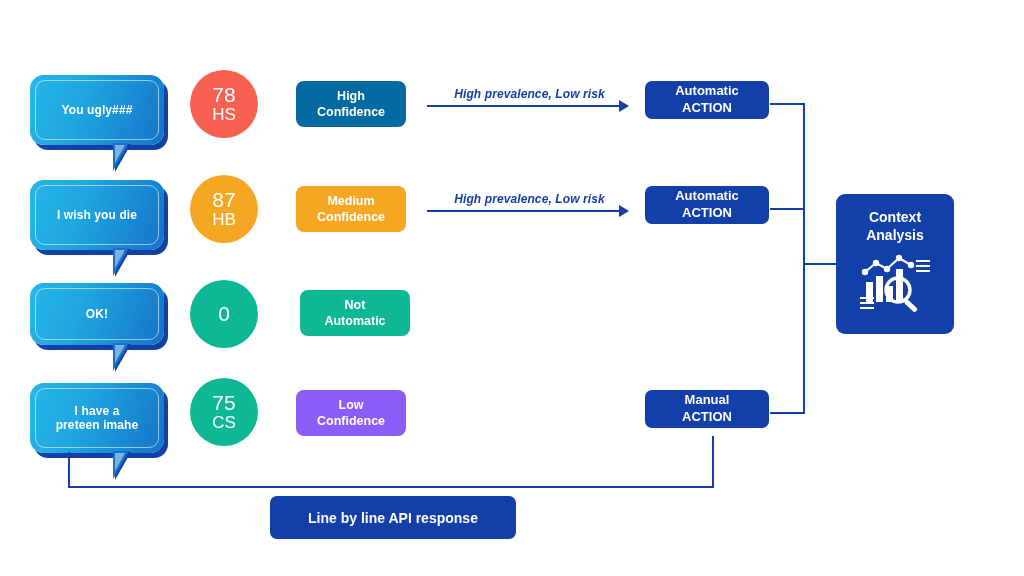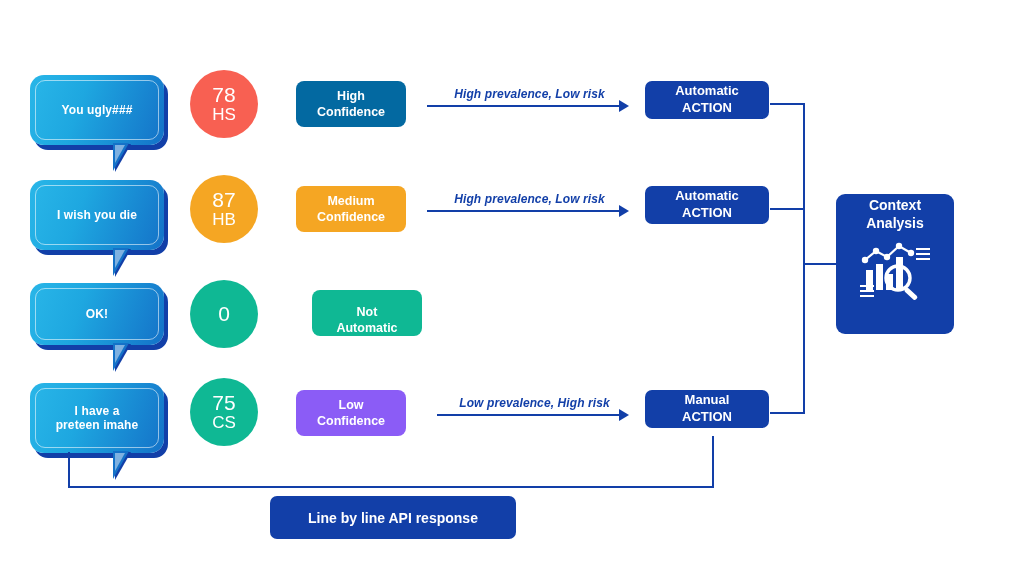--- a/index.html
+++ b/index.html
@@ -150,21 +150,21 @@
     left: 836px;
     top: 194px;
     width: 118px;
     height: 140px;
     border-radius: 9px;
     background: #123fa8;
     color: #ffffff;
     display: flex;
     flex-direction: column;
     align-items: center;
-    padding-top: 2px;
+    padding-top: 14px;
     box-sizing: border-box;
   }
   .context-panel .ctitle {
     font-size: 14px;
     font-weight: 700;
     line-height: 1.3;
     text-align: center;
   }
   .context-icon { margin-top: 8px; }
 
@@ -261,21 +261,21 @@
     <span class="inner-border"></span>
     <span class="tail"></span>
     <span class="tail-in"></span>
     <span class="btext">OK!</span>
   </div>
 
   <div class="circle" style="left:190px; top:280px; background:#0fb894;">
     <span class="num">0</span>
   </div>
 
-  <div class="pill" style="left:312px; top:290px; background:#0fb894;align-items:flex-end;">
+  <div class="pill" style="left:300px; top:290px; background:#0fb894;">
     <span>
       <span>Not</span><br>
       <span>Automatic</span>
     </span>
   </div>
 
   <div class="bubble" style="left:30px; top:383px; width:134px; height:70px;">
     <span class="inner-border"></span>
     <span class="tail"></span>
     <span class="tail-in"></span>
@@ -290,25 +290,20 @@
     <span class="code">CS</span>
   </div>
 
   <div class="pill" style="left:296px; top:390px; background:#8b5cf6;">
     <span>
       <span>Low</span><br>
       <span>Confidence</span>
     </span>
   </div>
 
-  <div class="arrow-wrap" style="left:437px; top:387px; width:195px; height:32px;">
-    <span class="arrow-label">Low prevalence, High risk</span>
-    <span class="arrow-line" style="width:182px;"></span>
-    <span class="arrow-head" style="left:182px;"></span>
-  </div>
 
   <div class="action-box" style="left:645px; top:390px;">
     <span>
       <span>Manual</span><br>
       <span>ACTION</span>
     </span>
   </div>
 
   <span class="ln" style="left:770px; top:103px; width:35px; height:2px;"></span>
   <span class="ln" style="left:770px; top:208px; width:35px; height:2px;"></span>

